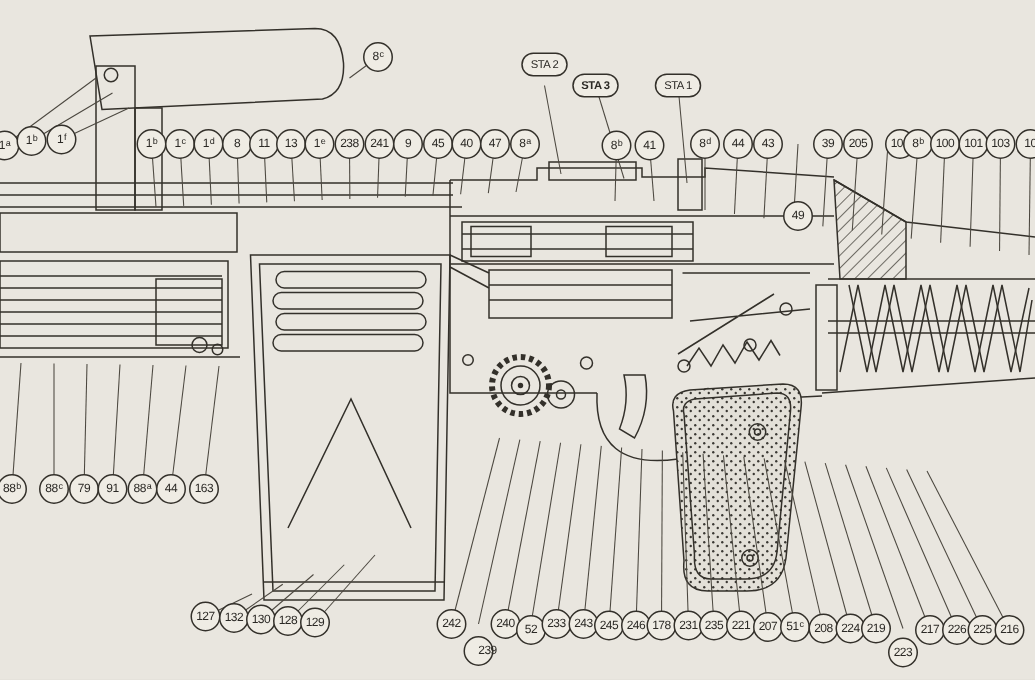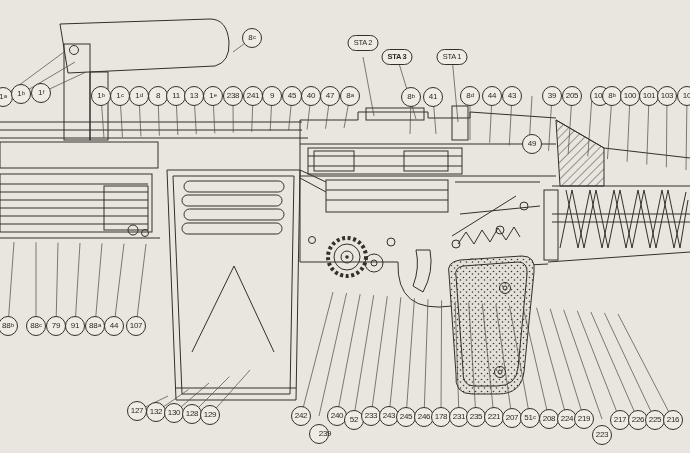--- a/index.html
+++ b/index.html
@@ -245,21 +245,21 @@
       <div class="callout" style="left: 630px; top: 96px;">100</div>
       <div class="callout" style="left: 649px; top: 96px;">101</div>
       <div class="callout" style="left: 667px; top: 96px;">103</div>
       <div class="callout" style="left: 687px; top: 96px;">10</div>
       <div class="callout" style="left: 8px; top: 326px;">88<sup>b</sup></div>
       <div class="callout" style="left: 36px; top: 326px;">88<sup>c</sup></div>
       <div class="callout" style="left: 56px; top: 326px;">79</div>
       <div class="callout" style="left: 75px; top: 326px;">91</div>
       <div class="callout" style="left: 95px; top: 326px;">88<sup>a</sup></div>
       <div class="callout" style="left: 114px; top: 326px;">44</div>
-      <div class="callout" style="left: 136px; top: 326px;">107</div>
+      <div class="callout" style="left: 136px; top: 326px;">163</div>
       <div class="callout" style="left: 137px; top: 411px;">127</div>
       <div class="callout" style="left: 156px; top: 412px;">132</div>
       <div class="callout" style="left: 174px; top: 413px;">130</div>
       <div class="callout" style="left: 192px; top: 414px;">128</div>
       <div class="callout" style="left: 210px; top: 415px;">129</div>
       <div class="callout" style="left: 301px; top: 416px;">242</div>
       <div class="callout" style="left: 319px; top: 434px; padding-left: 12px;">239</div>
       <div class="callout" style="left: 337px; top: 416px;">240</div>
       <div class="callout" style="left: 354px; top: 420px;">52</div>
       <div class="callout" style="left: 371px; top: 416px;">233</div>

